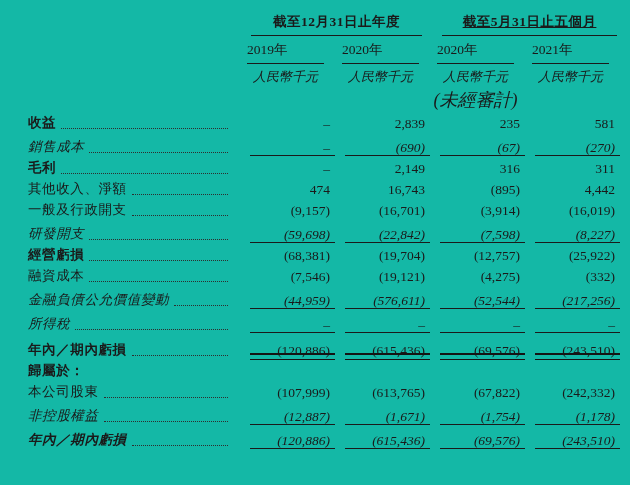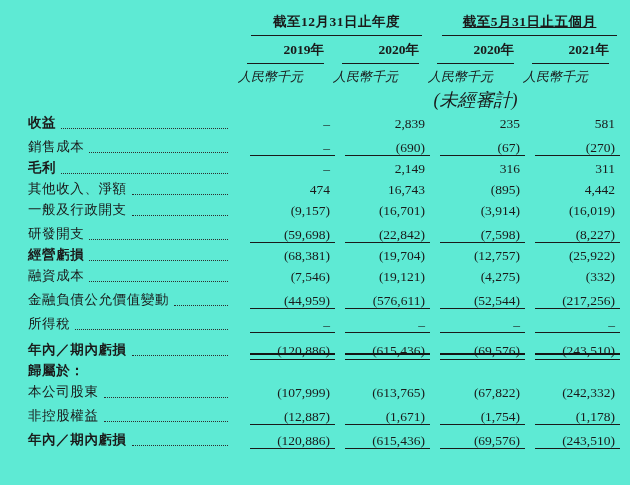--- a/index.html
+++ b/index.html
@@ -1,19 +1,19 @@
 <!DOCTYPE html>
 <html><head>
 <meta charset="utf-8">
 <style>
   html,body{margin:0;padding:0;background:#ffffff;}
   .page{
     position:relative;
     width:630px;height:485px;
-    background:#5eead4;
+    background:#14b8a6;
     color:#1a1a1a;
     font-family:"Liberation Serif","DejaVu Serif",serif;
     font-size:13.5px;
     overflow:hidden;
   }
   table.fin{
     border-collapse:collapse;
     table-layout:fixed;
     margin:12px 0 0 28px;
     width:590px;
@@ -27,33 +27,33 @@
     font-weight:bold;
     text-align:center;
     border-bottom:1.4px solid #1a1a1a;
     padding-bottom:4px;
     letter-spacing:0.5px;
   }
   .grp.g1{margin:0 6px 0 13px;}
   .grp.g2{margin:0 1px 0 14px;text-decoration:underline;}
   .yr-row td{vertical-align:bottom;height:24px;padding:0;}
   .yr{
-    font-weight:bold;
-    text-align:right;
+    font-weight:normal;
+    text-align:left;
     border-bottom:1.4px solid #1a1a1a;
     padding:5px 0 4px 0;
     margin:0 9px;
   }
-  .unit-row td{height:22px;text-align:left;font-style:italic;font-size:13px;vertical-align:bottom;padding:0 0 2px 0;}
+  .unit-row td{height:22px;text-align:center;font-style:italic;font-size:13px;vertical-align:bottom;padding:0 0 2px 0;}
   .note-row td{height:17px;text-align:center;font-style:italic;font-size:18px;vertical-align:top;padding:0;}
 
   
   tr.row{height:21px;margin-left:22px;}
   tr.row td{padding:0;vertical-align:bottom;}
-  tr.row.ul{height:24px;}
+  tr.row.ul{height:24px;font-style:italic;}
   tr.row.dul{height:26px;}
   td.lbl .wrap{display:flex;align-items:flex-end;}
   td.lbl .lt{white-space:nowrap;letter-spacing:0.6px;padding-bottom:1px;}
   tr.b td.lbl .lt{font-weight:bold;}
   td.lbl .dots{
     flex:1;min-width:8px;
     border-bottom:1.6px dotted #2e2e2e;
     margin:0 10px 4px 5px;
   }
   td.num{

